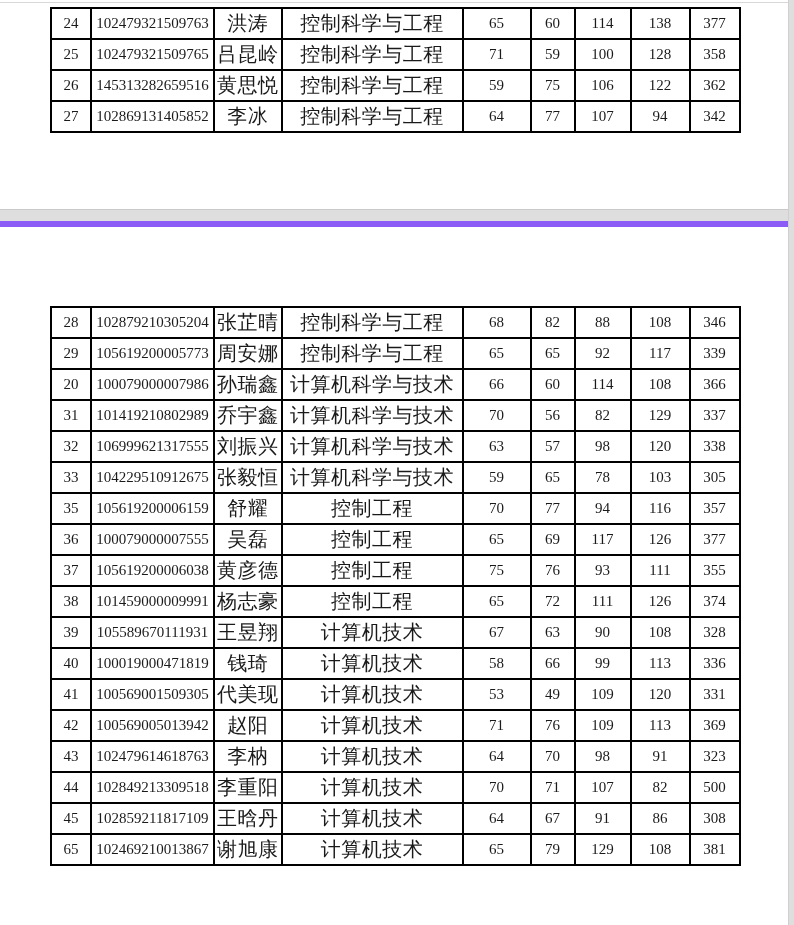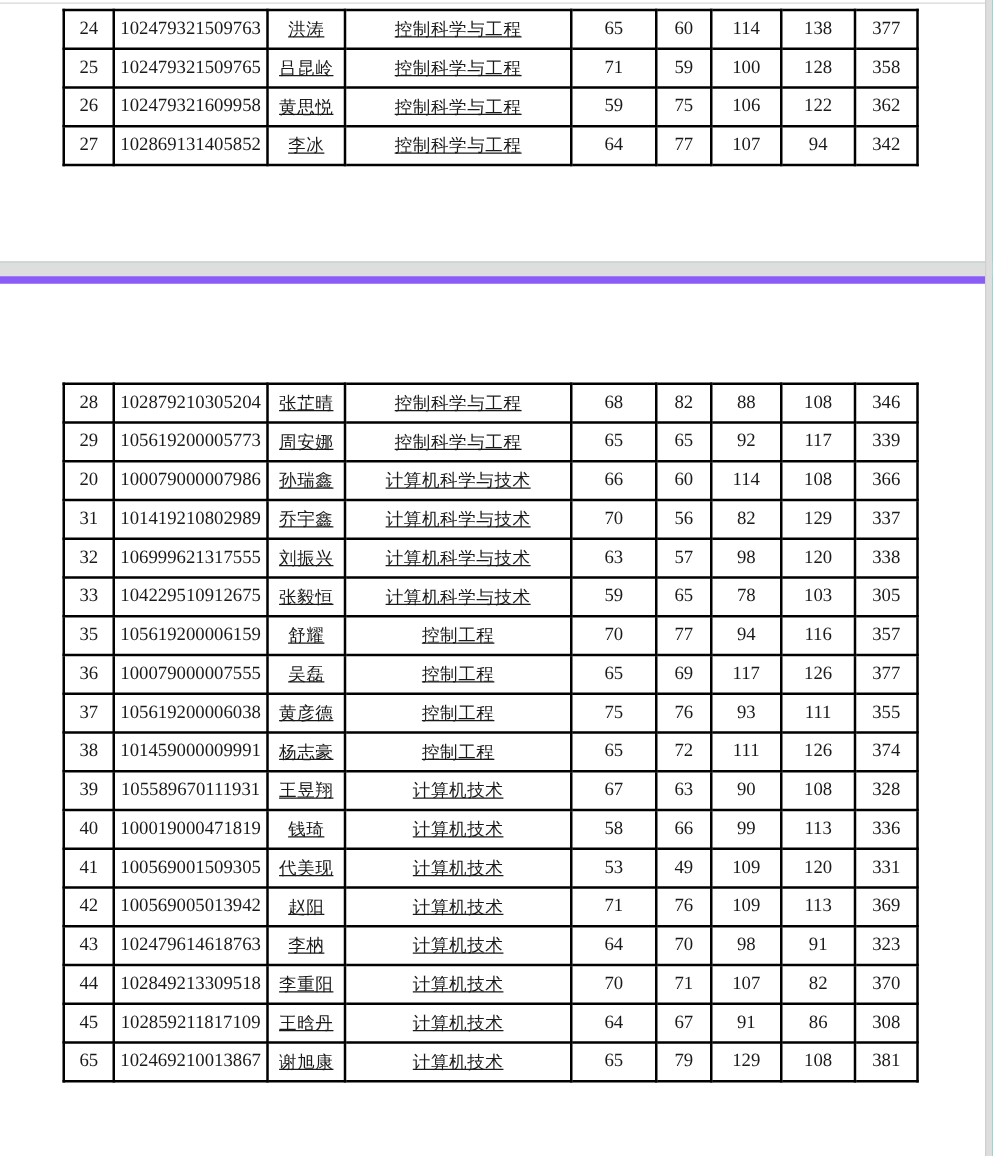--- a/index.html
+++ b/index.html
@@ -71,23 +71,22 @@
     border: 2px solid #000000;
     text-align: center;
     vertical-align: middle;
     height: 31px;
     padding: 0 2px;
     white-space: nowrap;
     overflow: hidden;
   }
   td.cjk {
     font-family: "Liberation Sans", "DejaVu Sans", sans-serif;
-    font-size: 14px;
+    font-size: 20px;
     letter-spacing: 0.5px;
-    text-decoration: underline;
   }
   col.c0 { width: 40px; }
   col.c1 { width: 123px; }
   col.c2 { width: 62px; }
   col.c3 { width: 181px; }
   col.c4 { width: 68px; }
   col.c5 { width: 44px; }
   col.c6 { width: 56px; }
   col.c7 { width: 59px; }
   col.c8 { width: 50px; }
@@ -129,21 +128,21 @@
             <td class="cjk">吕昆岭</td>
             <td class="cjk">控制科学与工程</td>
             <td>71</td>
             <td>59</td>
             <td>100</td>
             <td>128</td>
             <td>358</td>
           </tr>
           <tr>
             <td>26</td>
-            <td>102479321609958</td>
+            <td>145313282659516</td>
             <td class="cjk">黄思悦</td>
             <td class="cjk">控制科学与工程</td>
             <td>59</td>
             <td>75</td>
             <td>106</td>
             <td>122</td>
             <td>362</td>
           </tr>
           <tr>
             <td>27</td>
@@ -343,21 +342,21 @@
           </tr>
           <tr>
             <td>44</td>
             <td>102849213309518</td>
             <td class="cjk">李重阳</td>
             <td class="cjk">计算机技术</td>
             <td>70</td>
             <td>71</td>
             <td>107</td>
             <td>82</td>
-            <td>370</td>
+            <td>500</td>
           </tr>
           <tr>
             <td>45</td>
             <td>102859211817109</td>
             <td class="cjk">王晗丹</td>
             <td class="cjk">计算机技术</td>
             <td>64</td>
             <td>67</td>
             <td>91</td>
             <td>86</td>

